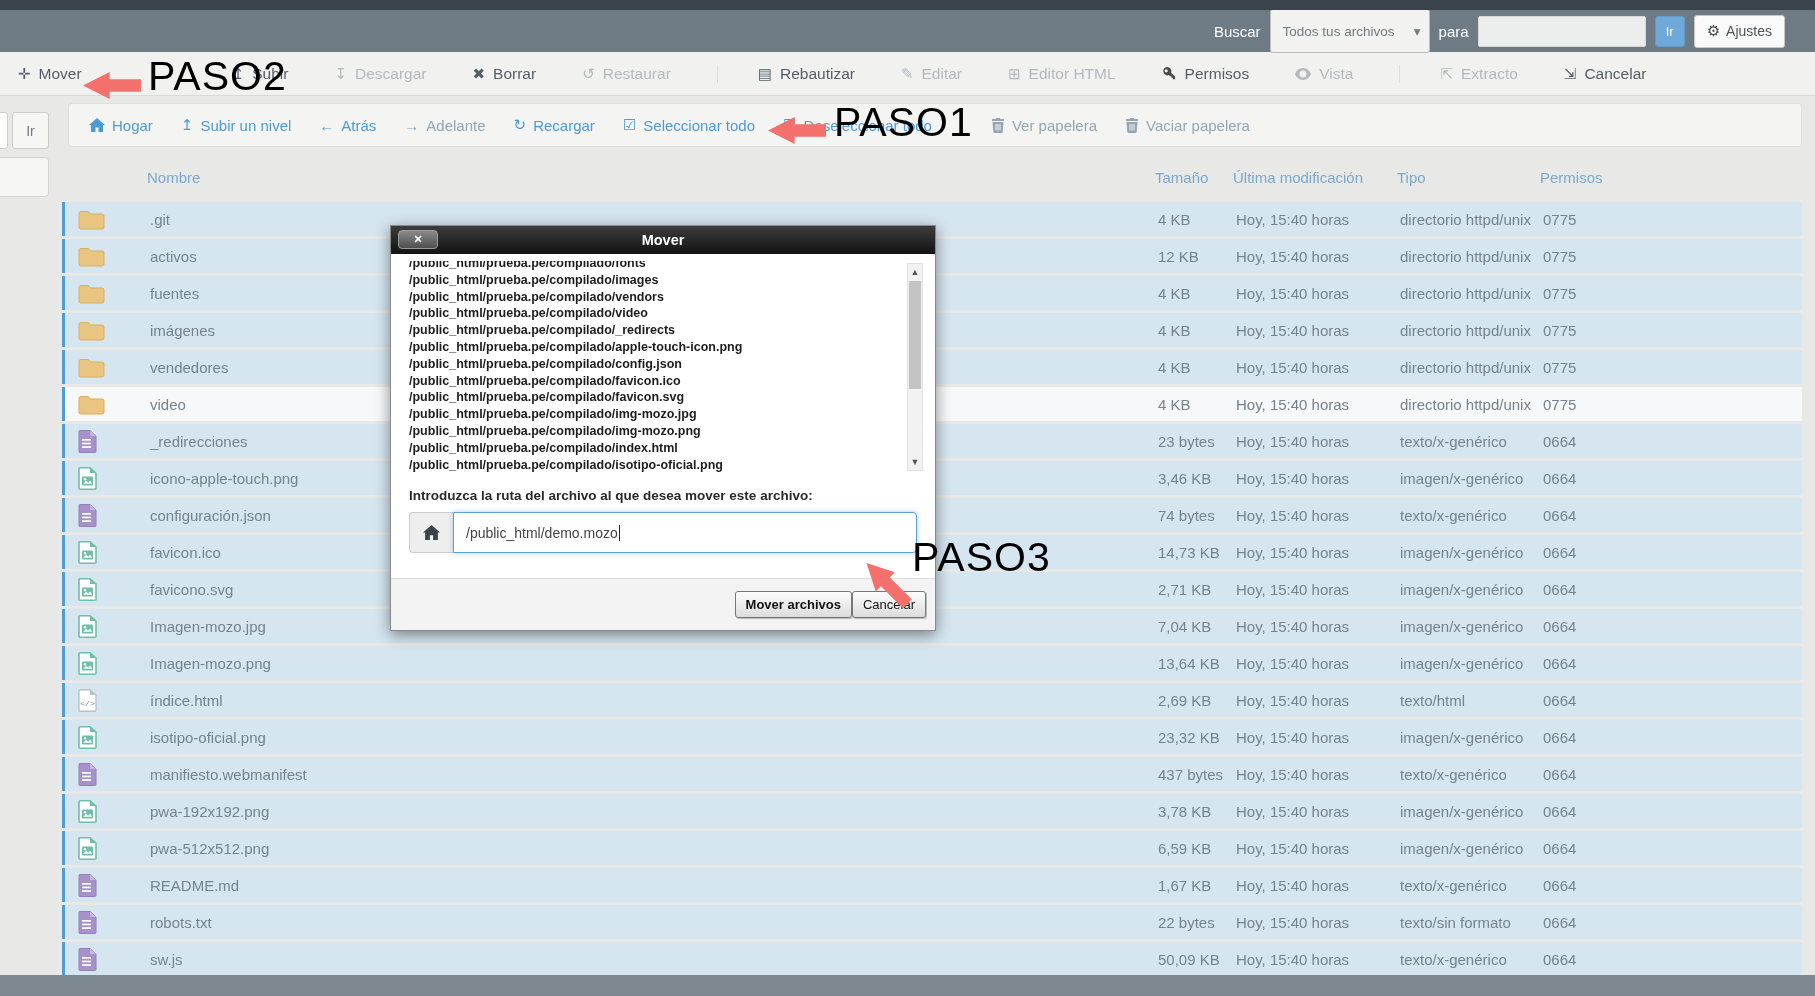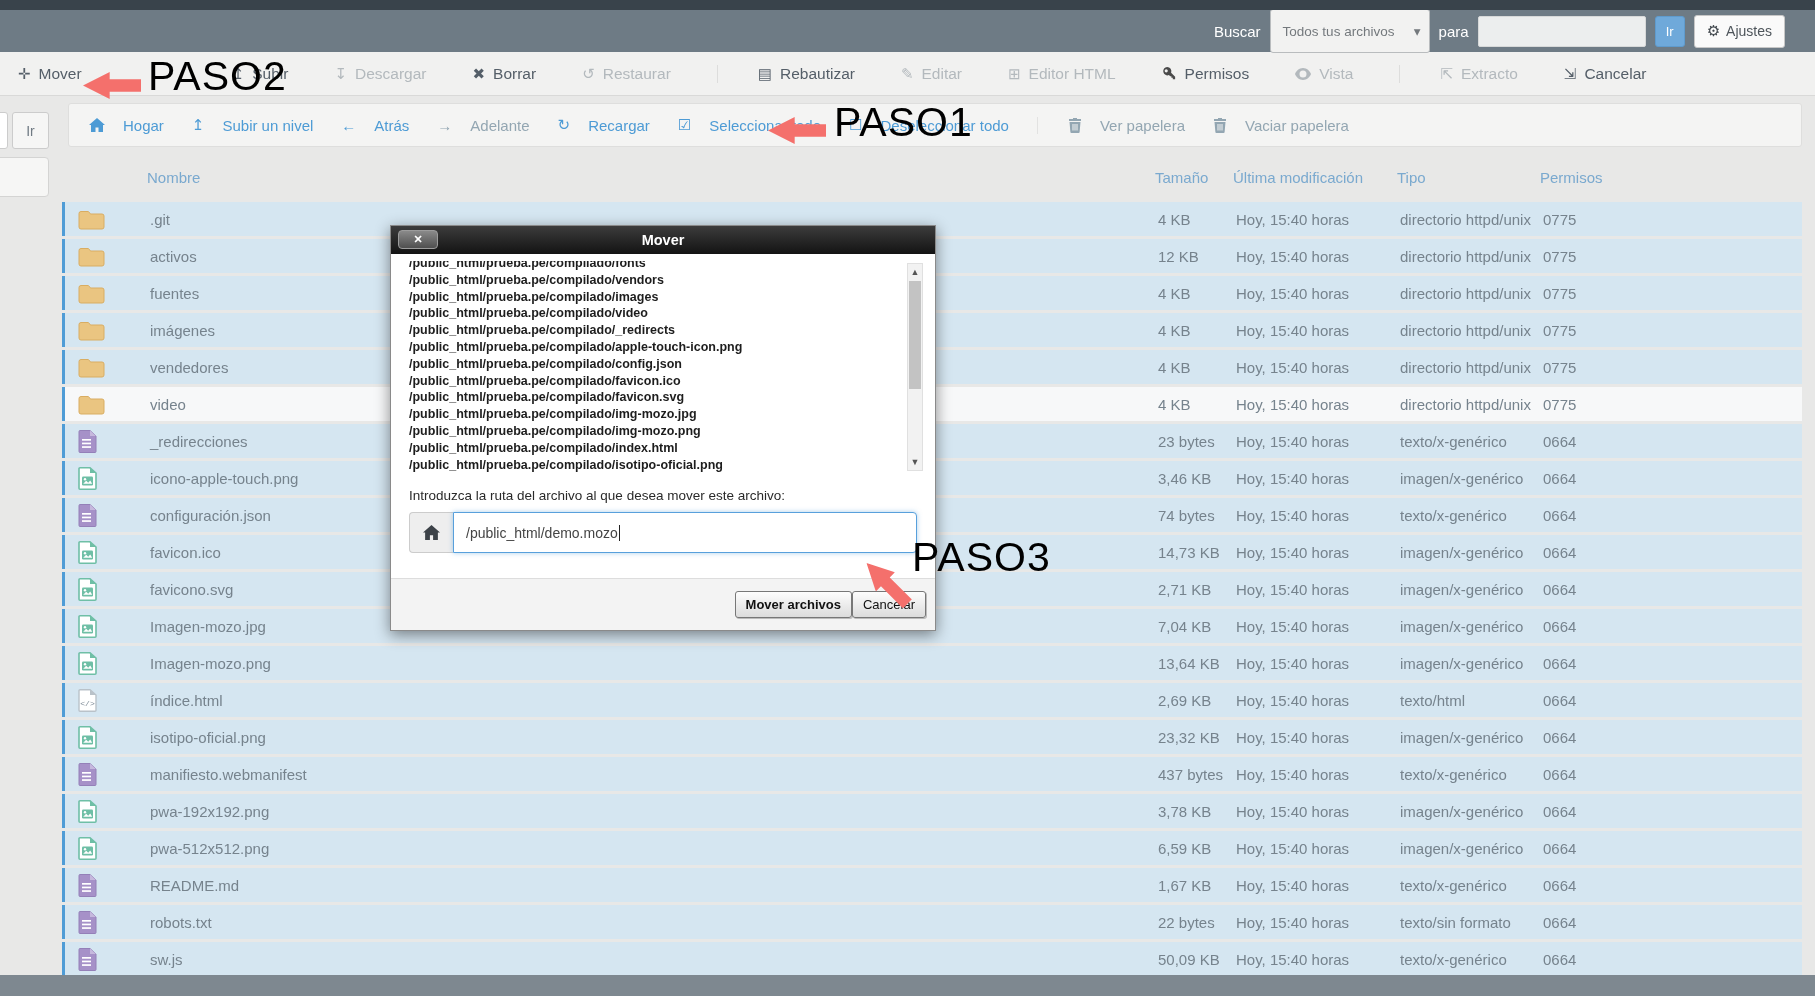--- a/index.html
+++ b/index.html
@@ -23,21 +23,21 @@
   .tb-item.disabled { color:#b3b9bd; cursor:default; }
   .tb-item.disabled svg path { fill:#b3b9bd; }
   .tb-item.ml-big { margin-left:104px; }
   .tb-item.grp { border-left:1px solid #dddddc; padding-left:40px; }
 
   
   .navrow { position:absolute; top:97px; left:0; width:100%; height:52px; }
   .path-frag { position:absolute; left:-6px; top:15px; width:14px; height:37px; background:#fff; border:1px solid #ccc; border-radius:3px; }
   .go-box { position:absolute; left:12px; top:15px; width:37px; height:37px; background:#f6f6f5; border:1px solid #ccc; border-radius:3px; color:#707a83; font-size:14px; display:flex; align-items:center; justify-content:center; cursor:pointer; }
   .navbar { position:absolute; left:68px; top:6px; width:1734px; height:44px; background:#f4f4f3; border:1px solid #dededd; border-radius:3px; display:flex; align-items:center; gap:28px; padding-left:20px; }
-  .nav-item { display:flex; align-items:center; gap:18px; font-size:15px; color:#4d9bd5; white-space:nowrap; cursor:pointer; }
+  .nav-item { display:flex; align-items:center; gap:7px; font-size:15px; color:#4d9bd5; white-space:nowrap; cursor:pointer; }
   .nav-item .ticon { font-size:15px; }
   .nav-item.muted { color:#93a6b2; }
   .nav-item.muted svg path { fill:#93a6b2; }
   .nav-item.grp { border-left:1px solid #e2e2e1; padding-left:30px; }
   .tree-stub { position:absolute; left:-10px; top:60px; width:59px; height:40px; background:#f6f6f5; border:1px solid #d4d4d3; border-radius:4px; }
 
   
   .ftable { position:absolute; left:62px; top:152px; width:1740px; }
   .frow { display:grid; grid-template-columns:88px 1005px 78px 164px 143px auto; align-items:center; }
   .fhead { height:50px; color:#7aa9cf; font-size:15px; background:#e8e8e7; }
@@ -52,21 +52,21 @@
   .dialog { position:absolute; left:390px; top:225px; width:546px; height:406px; background:#fff; border:1px solid #8a8a8a; box-shadow:0 4px 14px rgba(0,0,0,.45); z-index:20; }
   .dlg-title { height:28px; background:linear-gradient(#3c3c3c,#131313); color:#fff; font-size:14.5px; font-weight:bold; display:flex; align-items:center; justify-content:center; position:relative; }
   .dlg-close { position:absolute; left:7px; top:4px; width:40px; height:19px; background:linear-gradient(#8a8a8a,#4f4f4f); border:1px solid #9c9c9c; border-radius:4px; color:#fff; font-size:11px; font-weight:bold; display:flex; align-items:center; justify-content:center; cursor:pointer; }
   .dlg-list { position:relative; margin:7px 12px 0 18px; height:213px; overflow:hidden; }
   .dlg-paths { list-style:none; margin-top:-6px; }
   .dlg-paths li { font-size:12.5px; font-weight:bold; color:#1d1d1d; line-height:16.8px; white-space:nowrap; }
   .dlg-scroll { position:absolute; right:0; top:2px; width:16px; height:208px; background:#f2f2f2; border:1px solid #e0e0e0; }
   .dlg-scroll .arr { position:absolute; left:0; width:14px; height:14px; color:#555; font-size:9px; text-align:center; line-height:14px; cursor:pointer; }
   .dlg-scroll .arr.up { top:1px; } .dlg-scroll .arr.dn { bottom:1px; }
   .dlg-thumb { position:absolute; left:1px; top:17px; width:12px; height:108px; background:#c3c3c3; cursor:pointer; }
-  .dlg-label { margin:14px 18px 0 18px; font-size:13.5px; font-weight:normal; color:#2a2a2a; }
+  .dlg-label { margin:14px 18px 0 18px; font-size:13.5px; font-weight:bold; color:#2a2a2a; }
   .dlg-inputrow { display:flex; margin:9px 18px 0 18px; height:41px; }
   .dlg-addon { width:44px; background:#eee; border:1px solid #ccc; border-right:none; border-radius:4px 0 0 4px; display:flex; align-items:center; justify-content:center; }
   .dlg-input { flex:1; border:1px solid #58a0dc; border-radius:0 4px 4px 0; box-shadow:0 0 5px rgba(88,160,220,.5); display:flex; align-items:center; padding-left:12px; font-size:14px; color:#444; background:#fff; }
   .caret { display:inline-block; width:1px; height:16px; background:#222; margin-left:1px; }
   .dlg-footer { position:absolute; bottom:0; left:0; width:100%; height:52px; background:#f3f3f3; border-top:1px solid #ddd; display:flex; align-items:center; justify-content:flex-end; gap:0; padding-right:9px; }
   .dlg-btn { background:linear-gradient(#fdfdfd,#dcdcdc); border:1px solid #777; border-radius:3px; box-shadow:1px 1px 0 #bbb; font-size:13px; color:#111; padding:5px 10px; cursor:pointer; font-family:"Liberation Sans",sans-serif; }
   .dlg-btn.primary { font-weight:bold; }
 
   
   .paso-text { position:absolute; font-size:41px; color:#000; letter-spacing:1px; z-index:40; }
@@ -535,22 +535,22 @@
 </div>
 
 <div class="dialog">
   <div class="dlg-title">
     <div class="dlg-close">✕</div>
     <span>Mover</span>
   </div>
   <div class="dlg-list">
     <ul class="dlg-paths" id="dlg-paths">
         <li>/public_html/prueba.pe/compilado/fonts</li>
+        <li>/public_html/prueba.pe/compilado/images</li>
         <li>/public_html/prueba.pe/compilado/vendors</li>
-        <li>/public_html/prueba.pe/compilado/images</li>
         <li>/public_html/prueba.pe/compilado/video</li>
         <li>/public_html/prueba.pe/compilado/_redirects</li>
         <li>/public_html/prueba.pe/compilado/apple-touch-icon.png</li>
         <li>/public_html/prueba.pe/compilado/config.json</li>
         <li>/public_html/prueba.pe/compilado/favicon.ico</li>
         <li>/public_html/prueba.pe/compilado/favicon.svg</li>
         <li>/public_html/prueba.pe/compilado/img-mozo.jpg</li>
         <li>/public_html/prueba.pe/compilado/img-mozo.png</li>
         <li>/public_html/prueba.pe/compilado/index.html</li>
         <li>/public_html/prueba.pe/compilado/isotipo-oficial.png</li>

